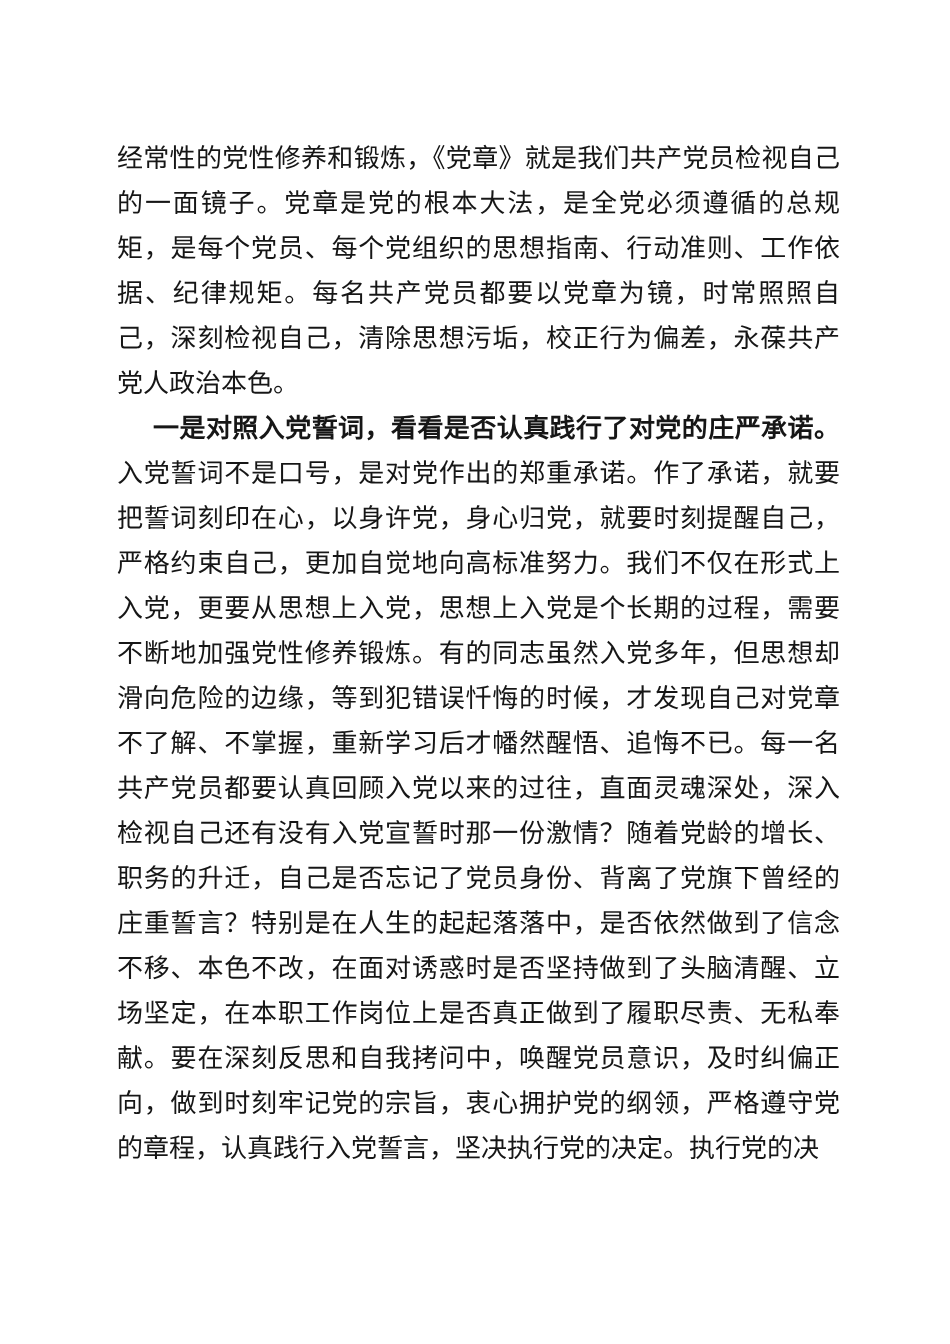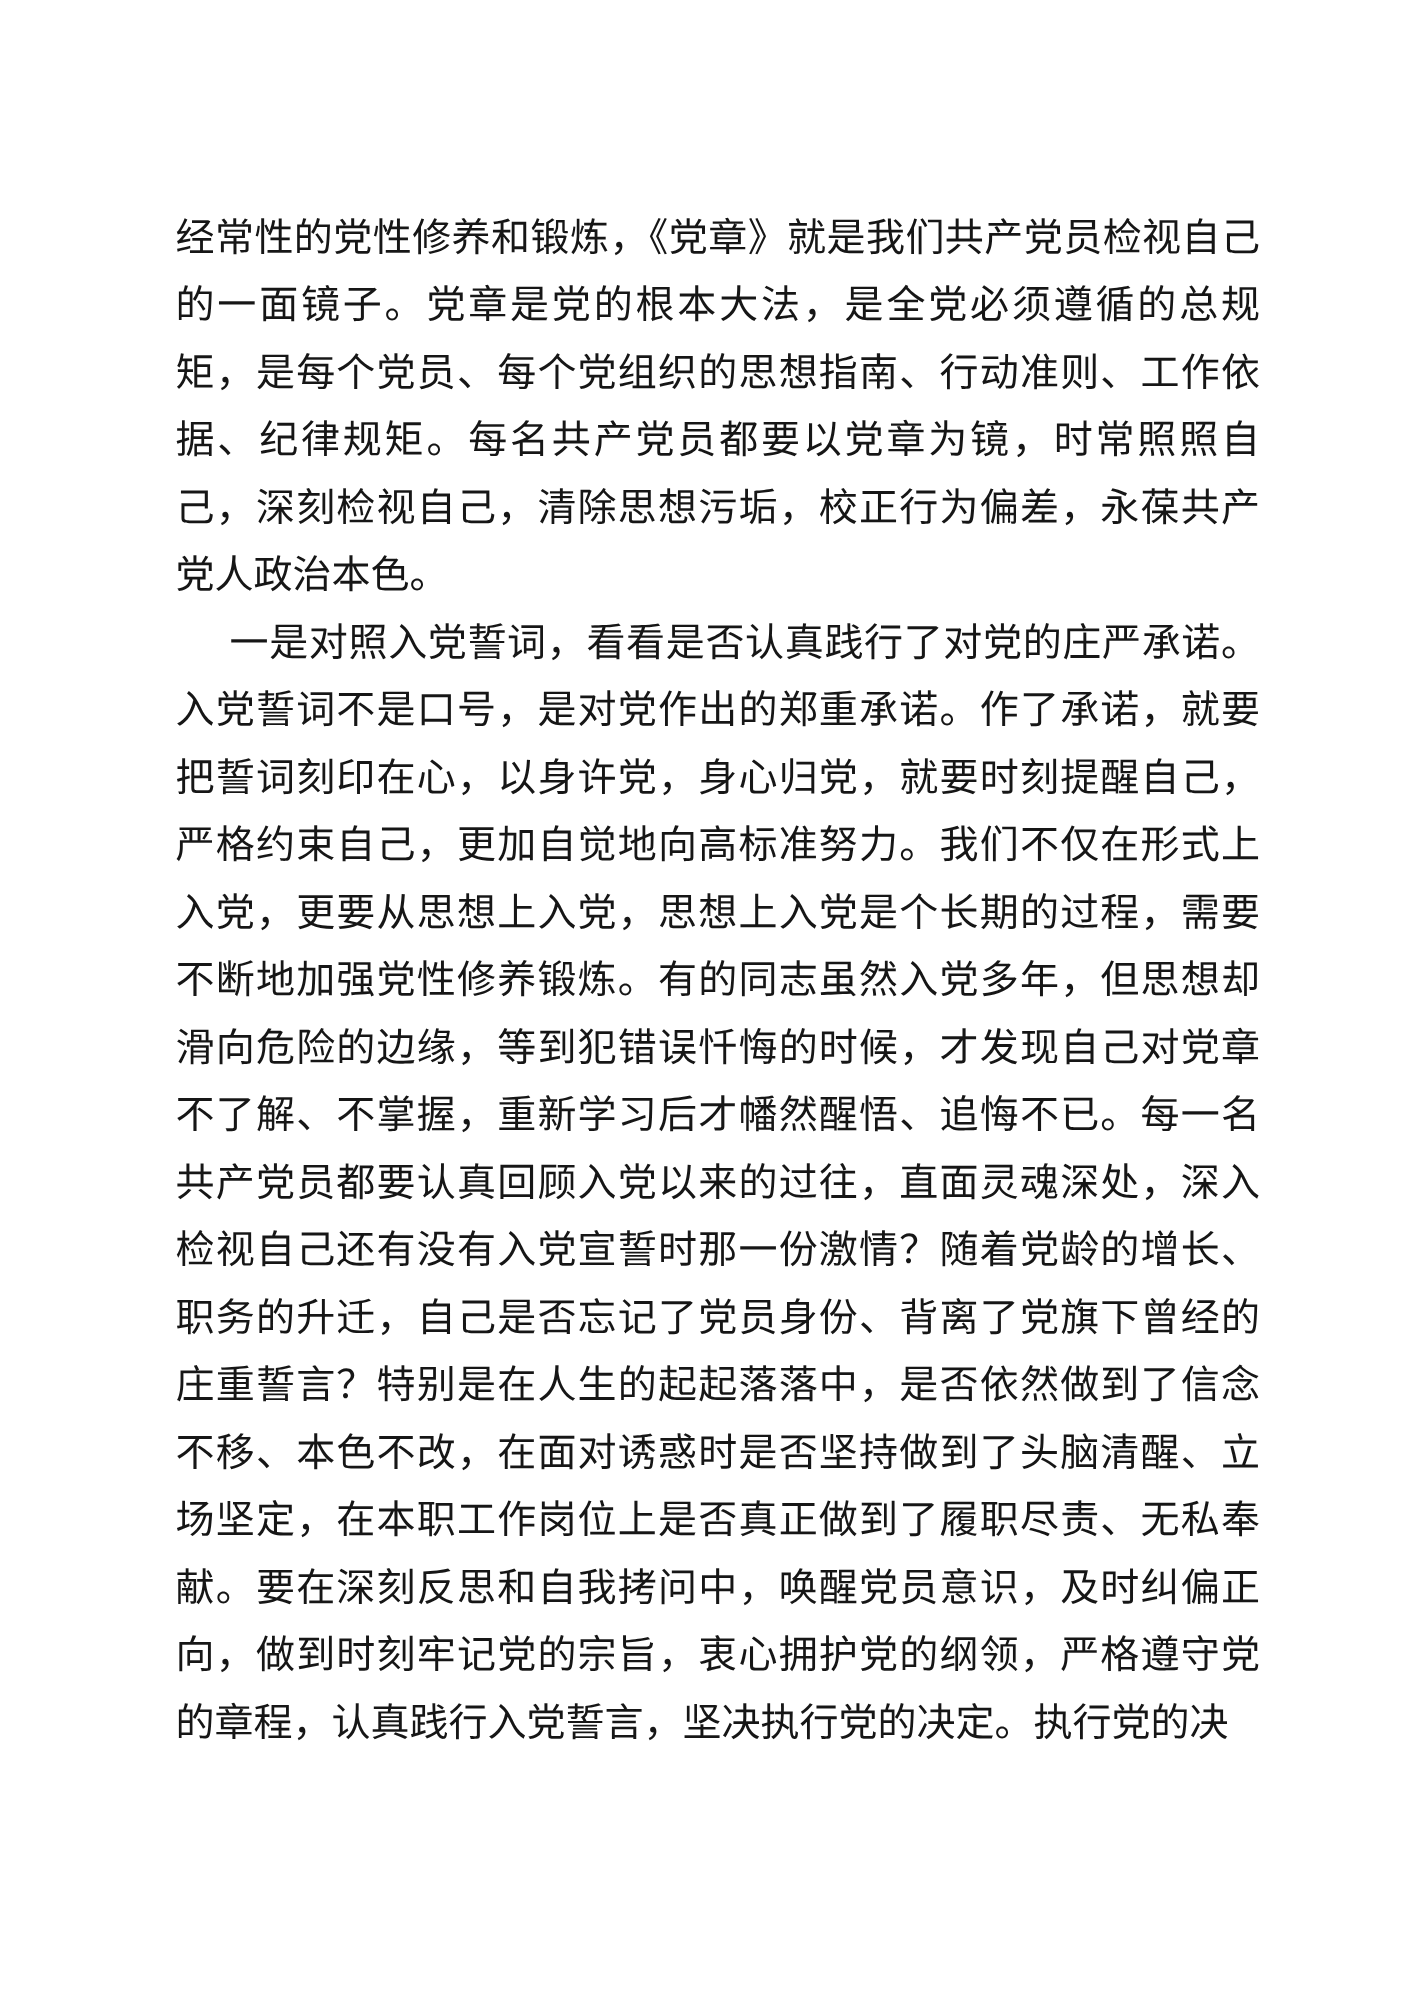--- a/index.html
+++ b/index.html
@@ -29,21 +29,21 @@
     color: #161616;
     text-align: justify;
     text-justify: inter-ideograph;
     letter-spacing: 0;
     word-break: normal;
   }
   .para.indent-first {
     text-indent: 36px;
   }
   .lead-sentence {
-    font-weight: 400;
+    font-weight: 700;
   }
 </style>
 </head>
 <body>
 
 <div class="page">
   <div class="text-block">
     <p class="para">经常性的党性修养和锻炼，《党章》就是我们共产党员检视自己的一面镜子。党章是党的根本大法，是全党必须遵循的总规矩，是每个党员、每个党组织的思想指南、行动准则、工作依据、纪律规矩。每名共产党员都要以党章为镜，时常照照自己，深刻检视自己，清除思想污垢，校正行为偏差，永葆共产党人政治本色。</p>
     <p class="para indent-first"><span class="lead-sentence">一是对照入党誓词，看看是否认真践行了对党的庄严承诺。</span><span>入党誓词不是口号，是对党作出的郑重承诺。作了承诺，就要把誓词刻印在心，以身许党，身心归党，就要时刻提醒自己，严格约束自己，更加自觉地向高标准努力。我们不仅在形式上入党，更要从思想上入党，思想上入党是个长期的过程，需要不断地加强党性修养锻炼。有的同志虽然入党多年，但思想却滑向危险的边缘，等到犯错误忏悔的时候，才发现自己对党章不了解、不掌握，重新学习后才幡然醒悟、追悔不已。每一名共产党员都要认真回顾入党以来的过往，直面灵魂深处，深入检视自己还有没有入党宣誓时那一份激情？随着党龄的增长、职务的升迁，自己是否忘记了党员身份、背离了党旗下曾经的庄重誓言？特别是在人生的起起落落中，是否依然做到了信念不移、本色不改，在面对诱惑时是否坚持做到了头脑清醒、立场坚定，在本职工作岗位上是否真正做到了履职尽责、无私奉献。要在深刻反思和自我拷问中，唤醒党员意识，及时纠偏正向，做到时刻牢记党的宗旨，衷心拥护党的纲领，严格遵守党的章程，认真践行入党誓言，坚决执行党的决定。执行党的决</span></p>
   </div>

